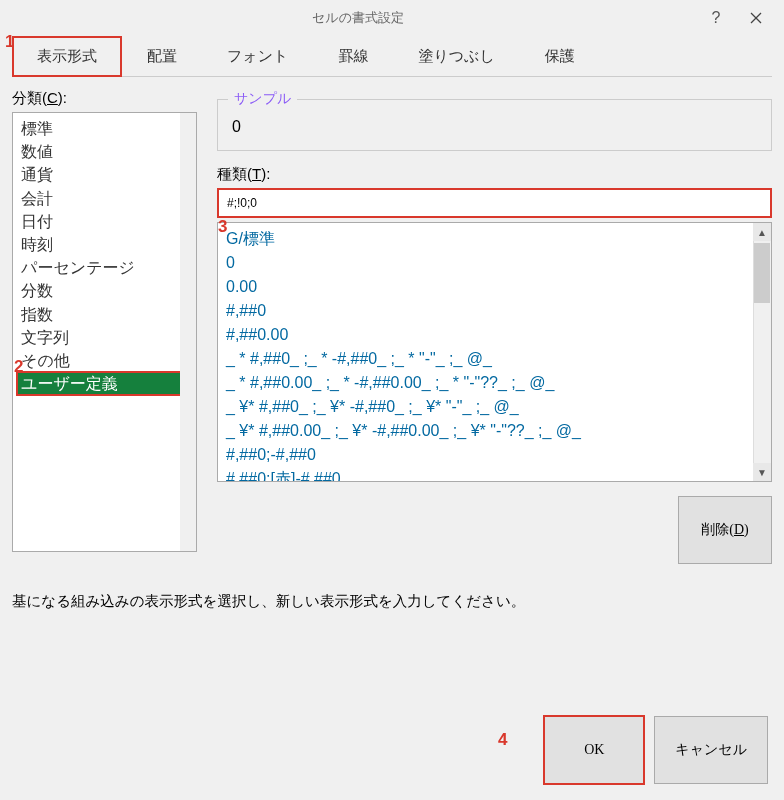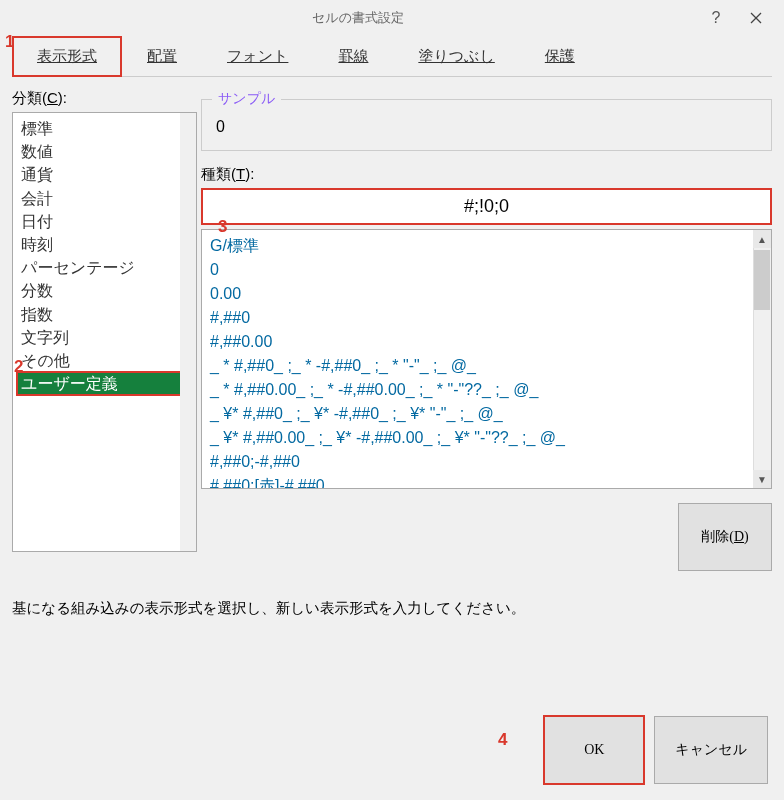--- a/index.html
+++ b/index.html
@@ -52,35 +52,34 @@
       border-bottom: 1px solid #ccc;
       margin-bottom: 12px;
     }
     .tab {
       padding: 10px 24px;
       border: 1px solid transparent;
       border-bottom: none;
       cursor: pointer;
       color: #333;
       font-size: 15px;
-      text-decoration: underline;
     }
     .tab.active {
       background: #f0f0f0;
       border: 1px solid #ccc;
       border-bottom: 1px solid #f0f0f0;
       margin-bottom: -1px;
     }
     .tab.highlight {
       outline: 2px solid #d9382c;
       outline-offset: -2px;
     }
     .cols {
       display: flex;
-      gap: 4px;
+      gap: 20px;
       margin-bottom: 10px;
     }
     .col-left { width: 185px; }
     .col-right { flex: 1; }
     .section-label {
       font-size: 15px;
       margin-bottom: 4px;
       color: #000;
     }
     .underline { text-decoration: underline; }
@@ -125,25 +124,24 @@
       left: 10px;
       background: #f0f0f0;
       padding: 0 6px;
       color: #8b5cf6;
     }
     .sample-value { font-size: 16px; }
     .type-input {
       width: 100%;
       border: 2px solid #d9382c;
       padding: 6px 8px;
-      font-size: 18px;
+      font-size: 12px;
       font-family: inherit;
       outline: none;
       margin-bottom: 4px;
-      text-align: center;
     }
     .format-listbox {
       border: 1px solid #aaa;
       background: #fff;
       height: 260px;
       padding: 4px 6px;
       overflow: hidden;
       position: relative;
     }
     .format-listbox .scrollbar {

